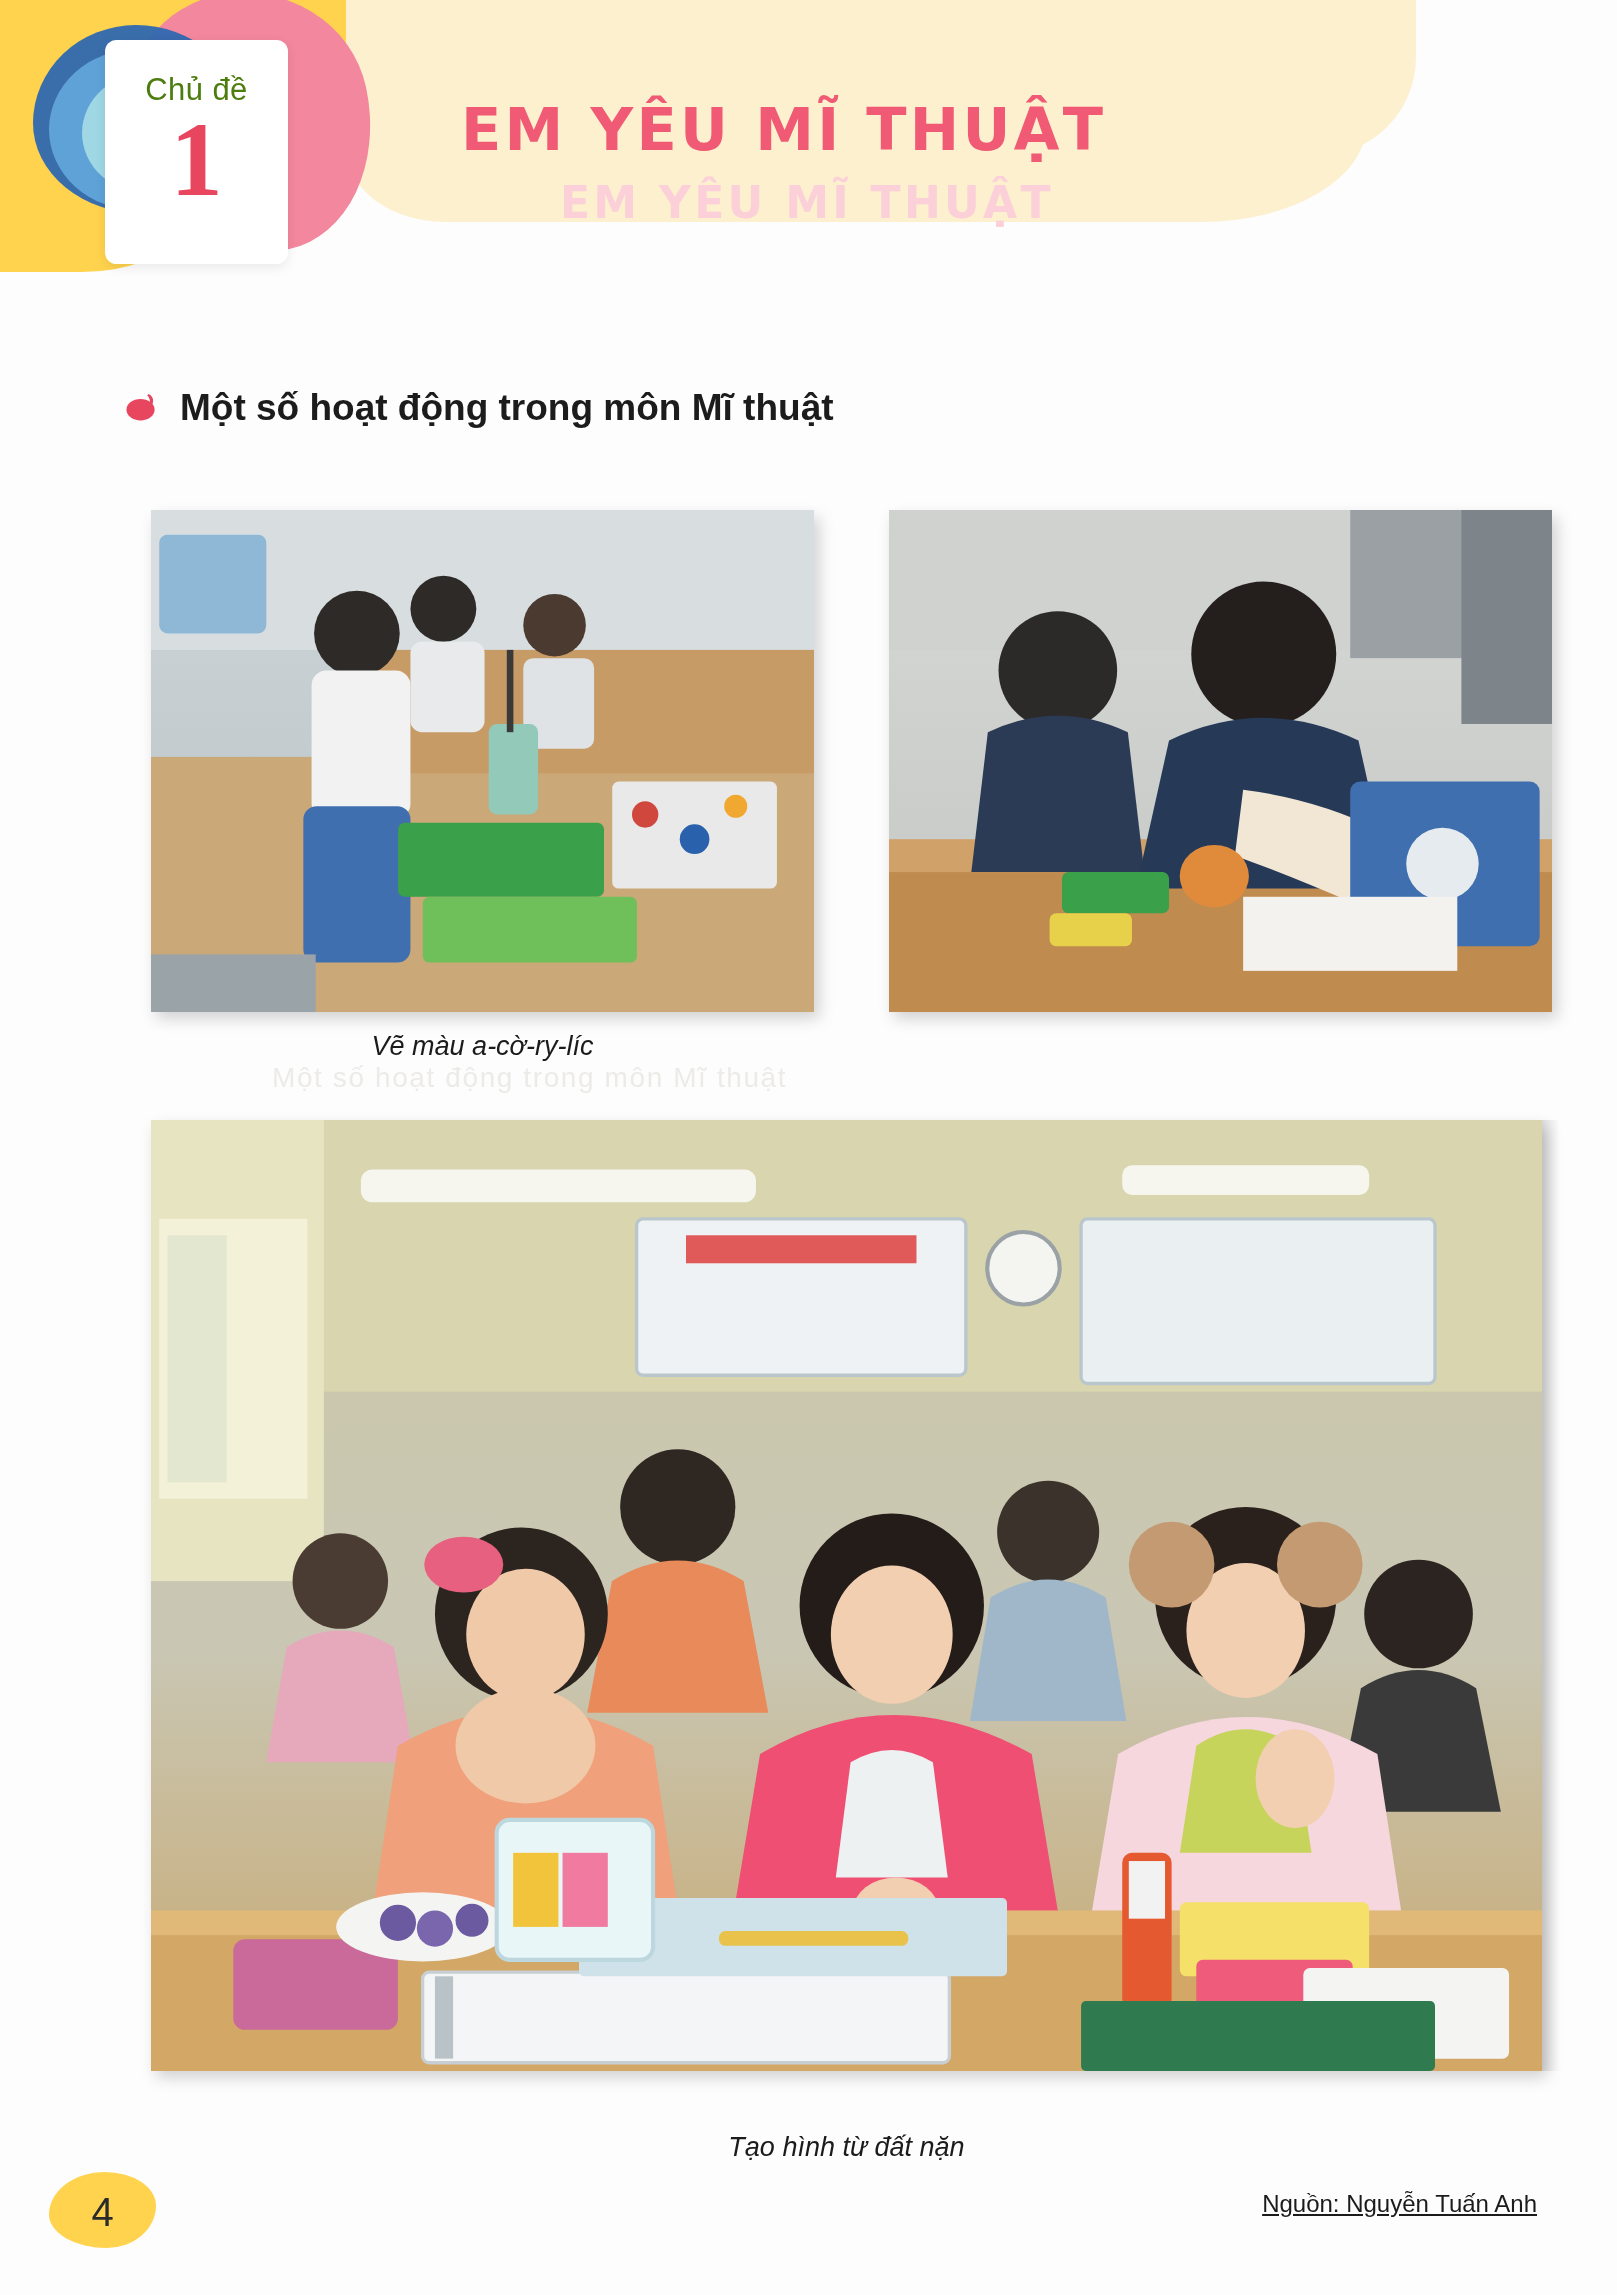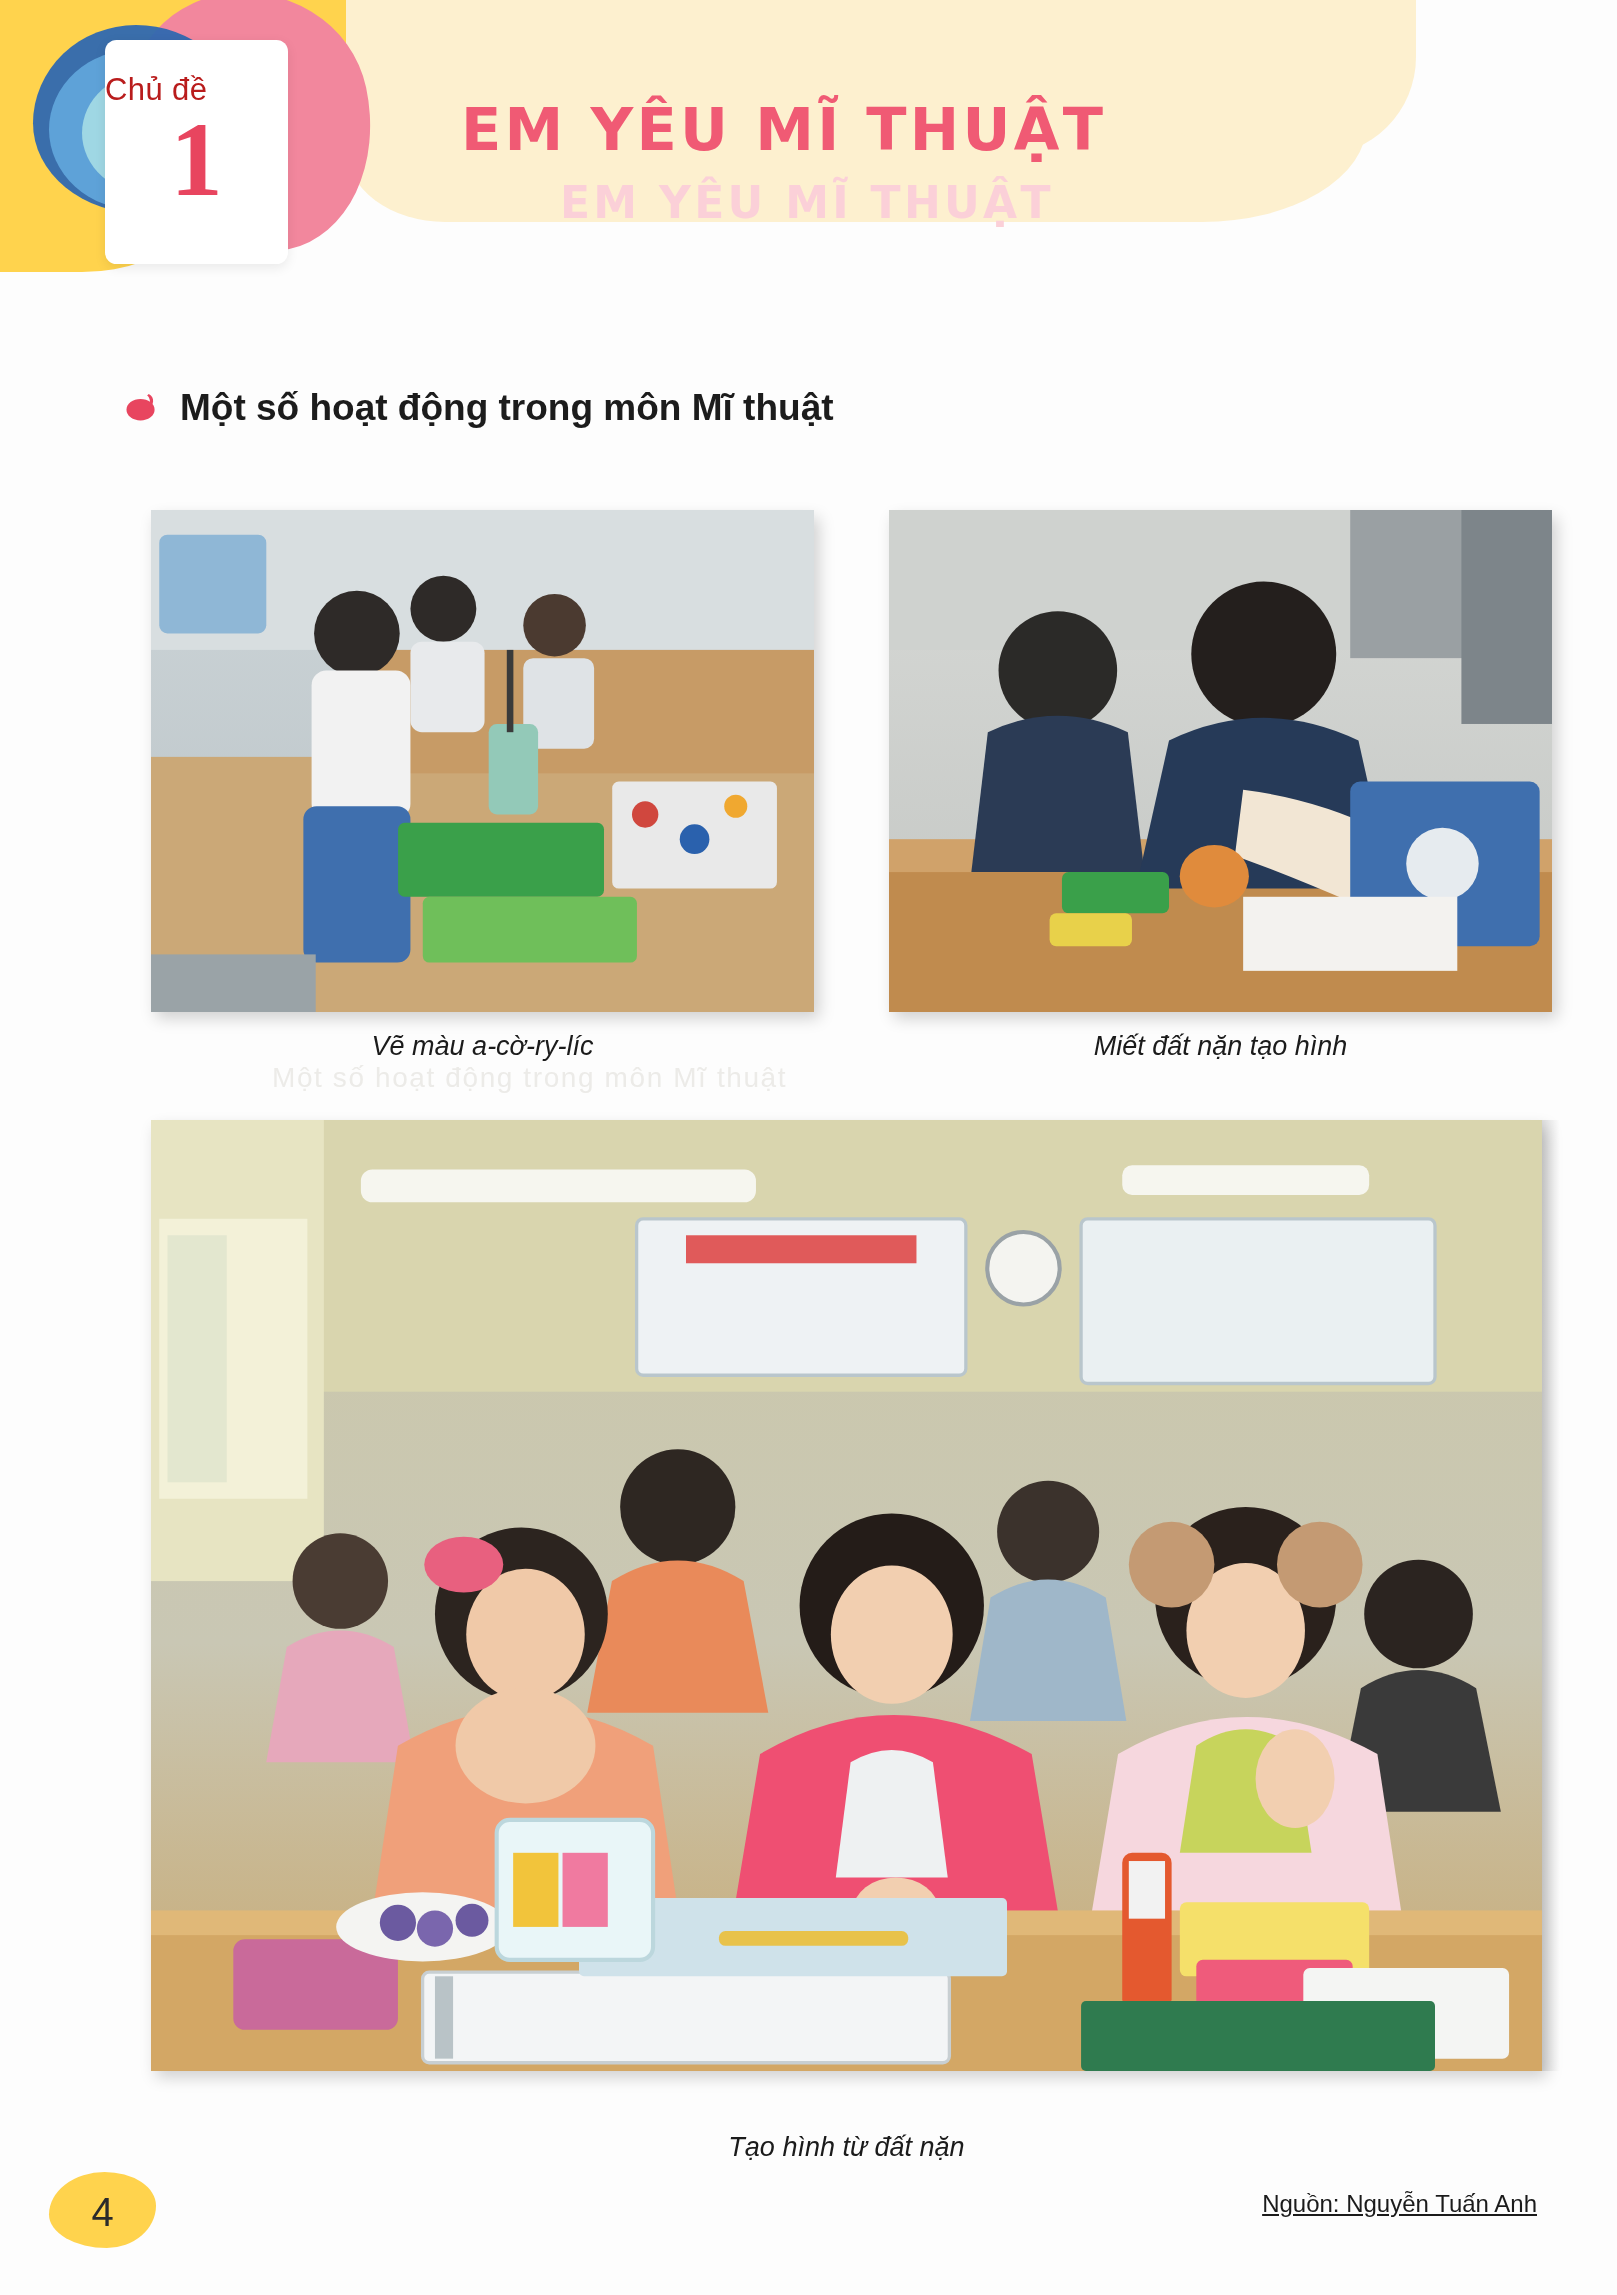--- a/index.html
+++ b/index.html
@@ -113,22 +113,23 @@
     height: 224px;
     background: #ffffff;
     border-radius: 11.5px;
     box-shadow: 0 3.3px 11.5px rgba(0,0,0,0.08);
   }
   .chip-label {
     position: absolute;
     left: 105px;
     top: 72px;
     width: 183px;
+    text-align: center;
     font-size: 31px;
-    color: #b91c1c;
+    color: #4d7c0f;
     letter-spacing: 0.4px;
   }
   .chip-number {
     position: absolute;
     left: 105px;
     top: 107px;
     width: 183px;
     text-align: center;
     font-size: 105px;
     font-weight: bold;
@@ -334,21 +335,20 @@
       <path d="M430 340 q160 20 290 130 l-40 60 q-150 -70 -260 -110 z" fill="#f2e6d4"></path>
       <rect x="560" y="330" width="230" height="200" rx="12" fill="#3f6fae"></rect>
       <circle cx="672" cy="430" r="44" fill="#e6ebef"></circle>
       <rect x="430" y="470" width="260" height="90" fill="#f3f2ef"></rect>
       <ellipse cx="395" cy="445" rx="42" ry="38" fill="#e08b3c"></ellipse>
       <rect x="210" y="440" width="130" height="50" rx="8" fill="#3aa04a"></rect>
       <rect x="195" y="490" width="100" height="40" rx="8" fill="#e8d14a"></rect>
       <rect x="695" y="0" width="110" height="260" fill="#7d858a"></rect>
     </svg>
   </div>
-  <div class="caption" id="caption-2">Miết đất nặn tạo hình</div>
 
   <div class="photo" id="photo-3">
     <svg width="1391" height="951" viewBox="0 0 1690 1155" preserveAspectRatio="none">
       <defs>
         <linearGradient id="g3" x1="0" y1="0" x2="0" y2="1">
           <stop offset="0%" stop-color="#ccc8a8"></stop>
           <stop offset="55%" stop-color="#c9c7b4"></stop>
           <stop offset="100%" stop-color="#c8a86f"></stop>
         </linearGradient>
       </defs>

